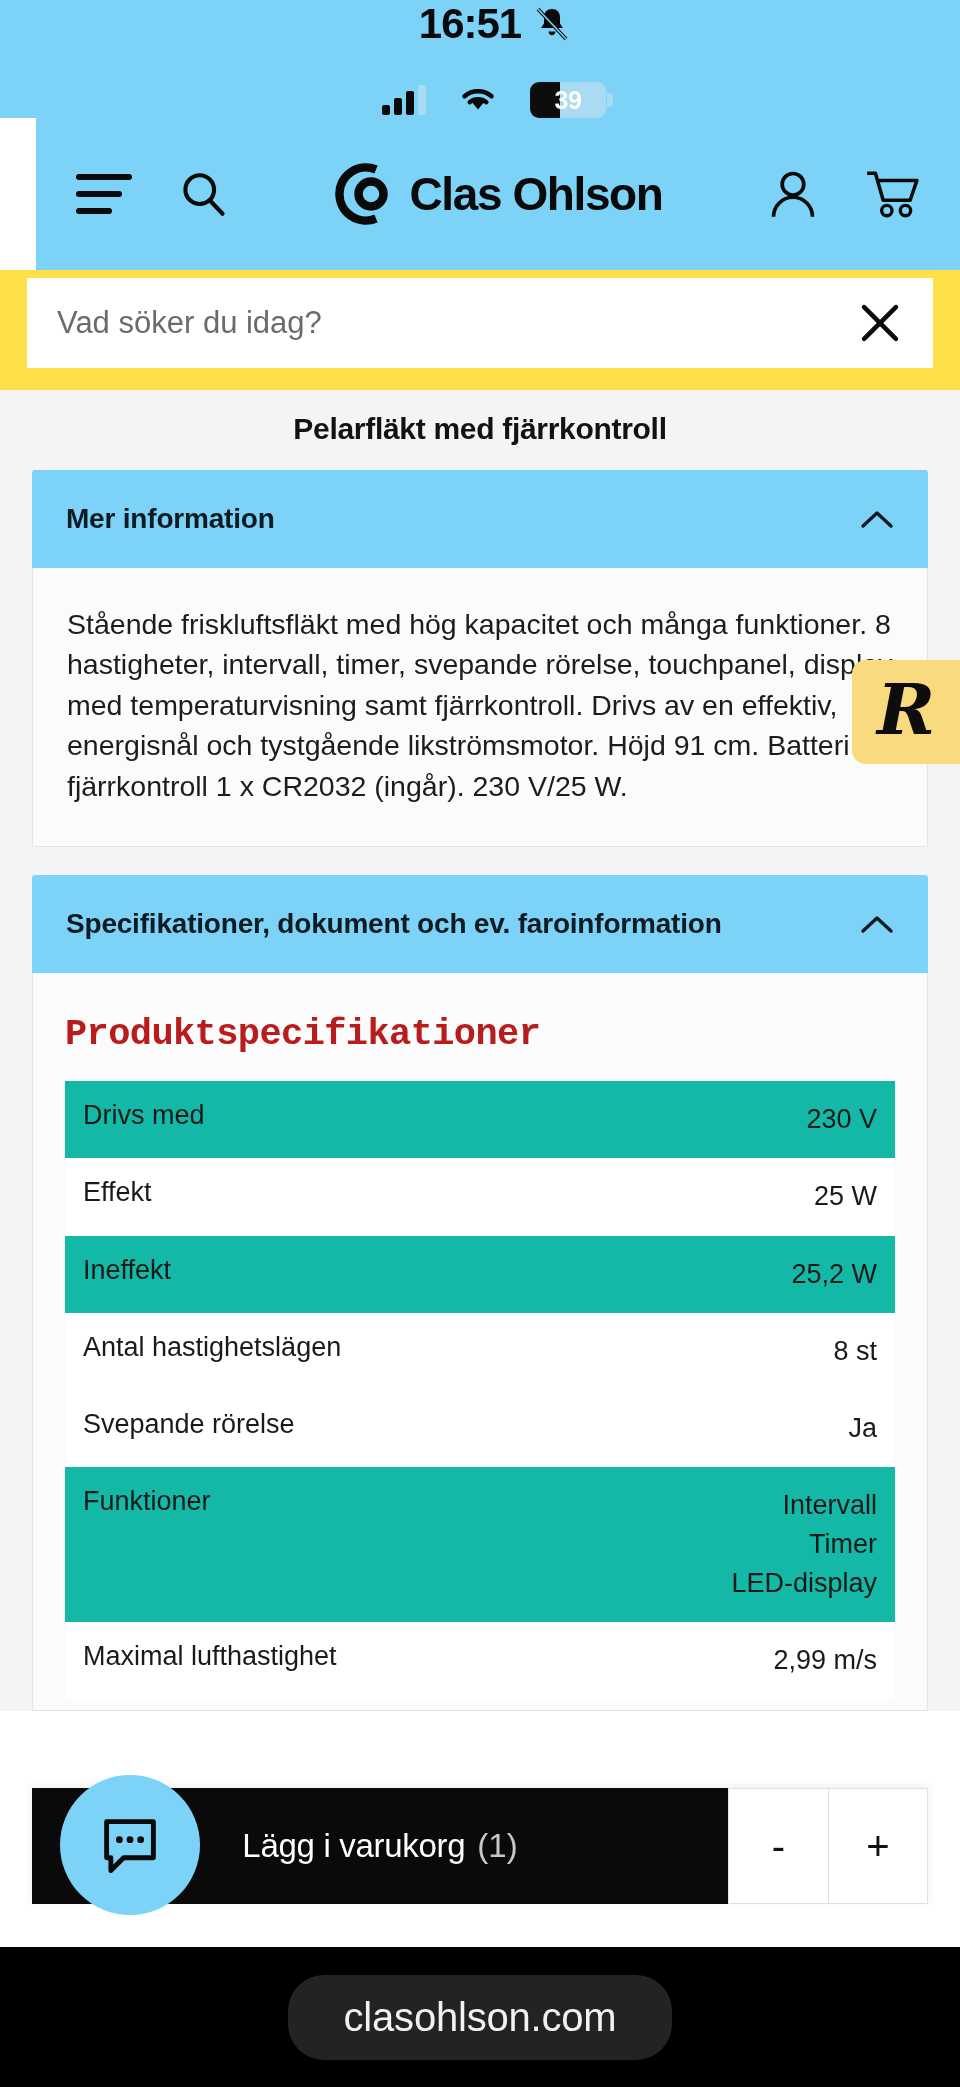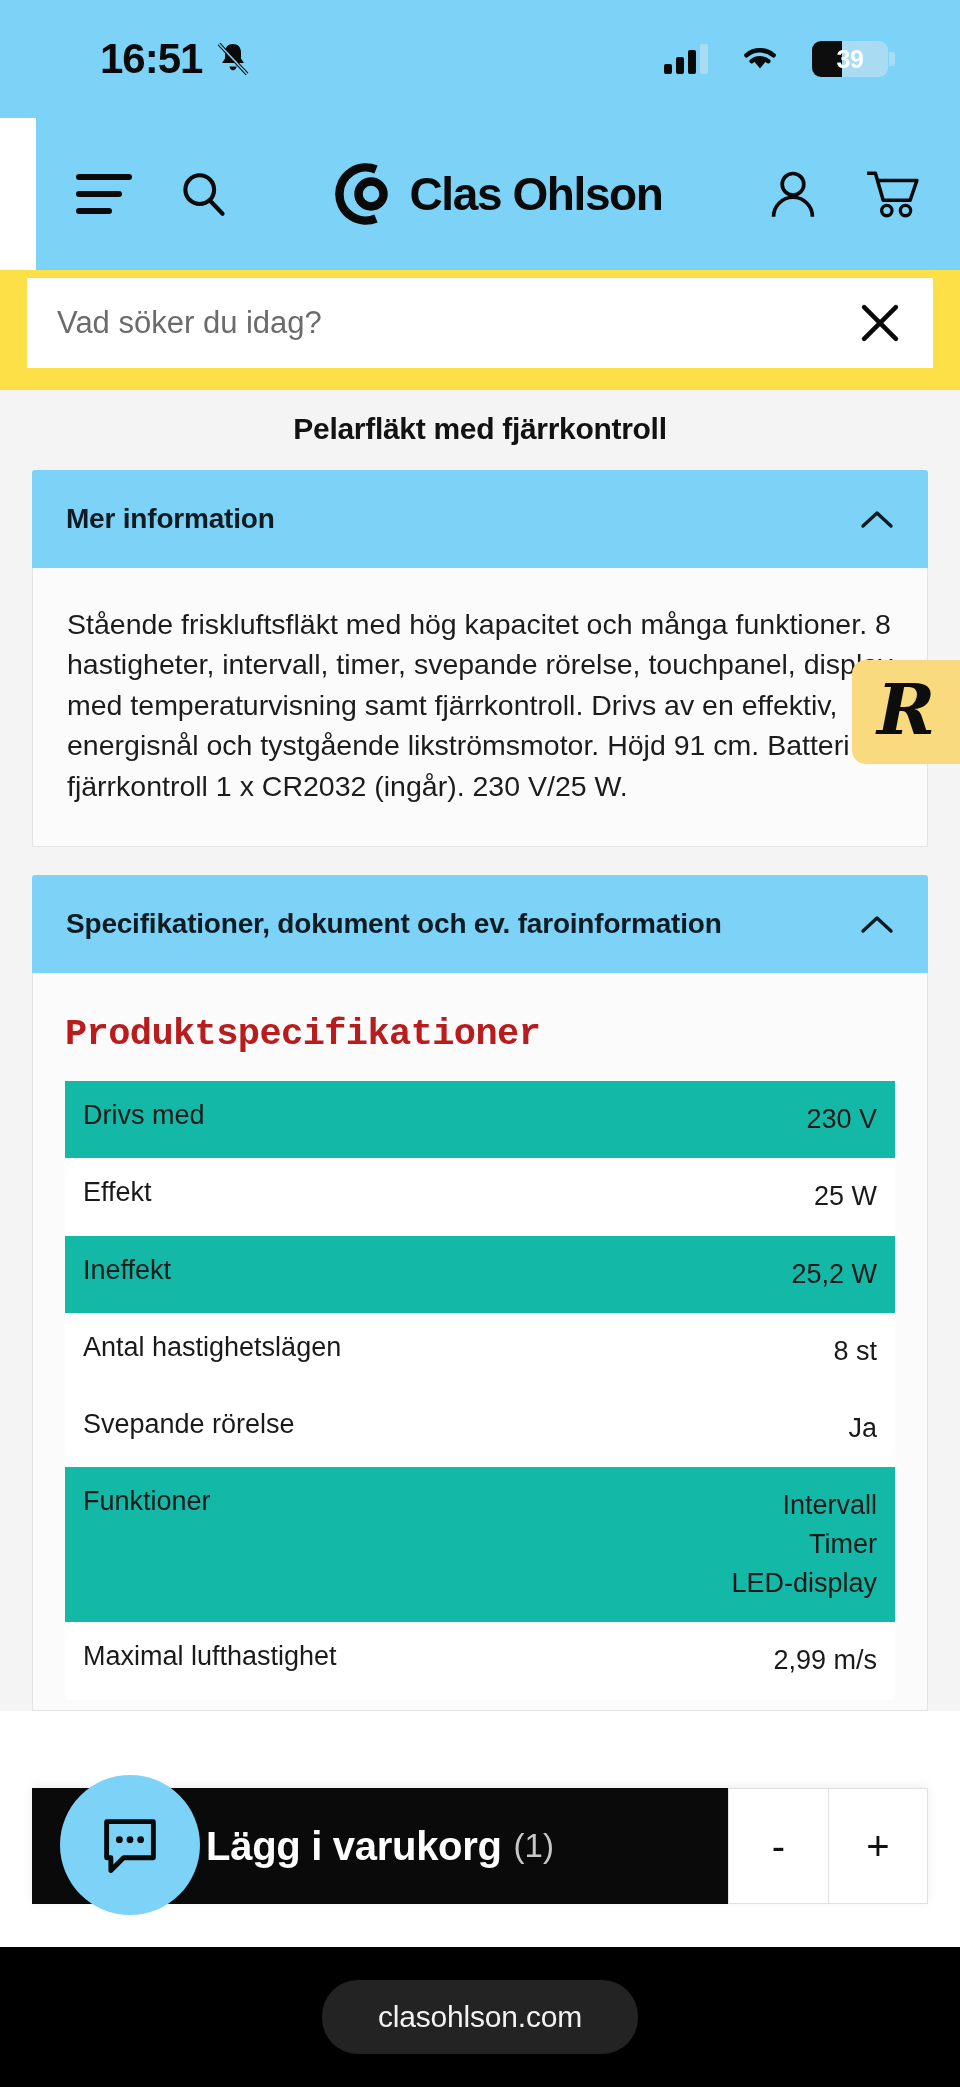--- a/index.html
+++ b/index.html
@@ -12,20 +12,21 @@
   }
 
   
   .status-bar{
     height:118px;
     background:#7dd3f7;
     display:flex;
     align-items:center;
     justify-content:space-between;
     padding:0 72px 0 100px;
+    flex-direction:column;
   }
   .status-left{ display:flex; align-items:center; gap:14px; }
   .status-time{ font-size:42px; font-weight:700; color:#0a0a0a; letter-spacing:-1px; }
   .status-right{ display:flex; align-items:center; gap:31px; }
 
   .bell-mute{ width:34px; height:38px; position:relative; }
 
   .sig{ display:flex; align-items:flex-end; gap:4px; height:30px; }
   .sig i{ display:block; width:8px; background:#0a0a0a; border-radius:2px; }
   .sig i:nth-child(1){ height:10px; }
@@ -194,21 +195,21 @@
     display:flex;
     z-index:30;
     box-shadow:0 -2px 10px rgba(0,0,0,0.07);
   }
   .add-cart{
     flex:1 1 auto;
     background:#0a0a0a;
     display:flex; align-items:center; justify-content:center;
     cursor:pointer;
   }
-  .add-cart-label{ font-size:40px; font-weight:700; color:#ffffff; letter-spacing:-0.3px; }
+  .add-cart-label{ font-size:33px; font-weight:400; color:#ffffff; letter-spacing:-0.3px; }
   .add-cart-qty{ font-size:33px; font-weight:400; color:#c7c7c7; margin-left:12px; }
   .step{
     width:100px;
     background:#ffffff;
     border:1px solid #e0e0e0;
     display:flex; align-items:center; justify-content:center;
     font-size:40px;
     color:#111;
     cursor:pointer;
   }
@@ -230,21 +231,21 @@
     position:absolute;
     left:0; right:0; bottom:0;
     height:140px;
     background:#000000;
     display:flex; align-items:center; justify-content:center;
   }
   .url-pill{
     background:#232323;
     border-radius:36px;
     padding:20px 56px;
-    font-size:30px;
+    font-size:40px;
     color:#f2f2f2;
     letter-spacing:-0.2px;
     cursor:pointer;
   }
 </style>
 </head>
 <body>
 
 <div class="status-bar">
   <div class="status-left">

